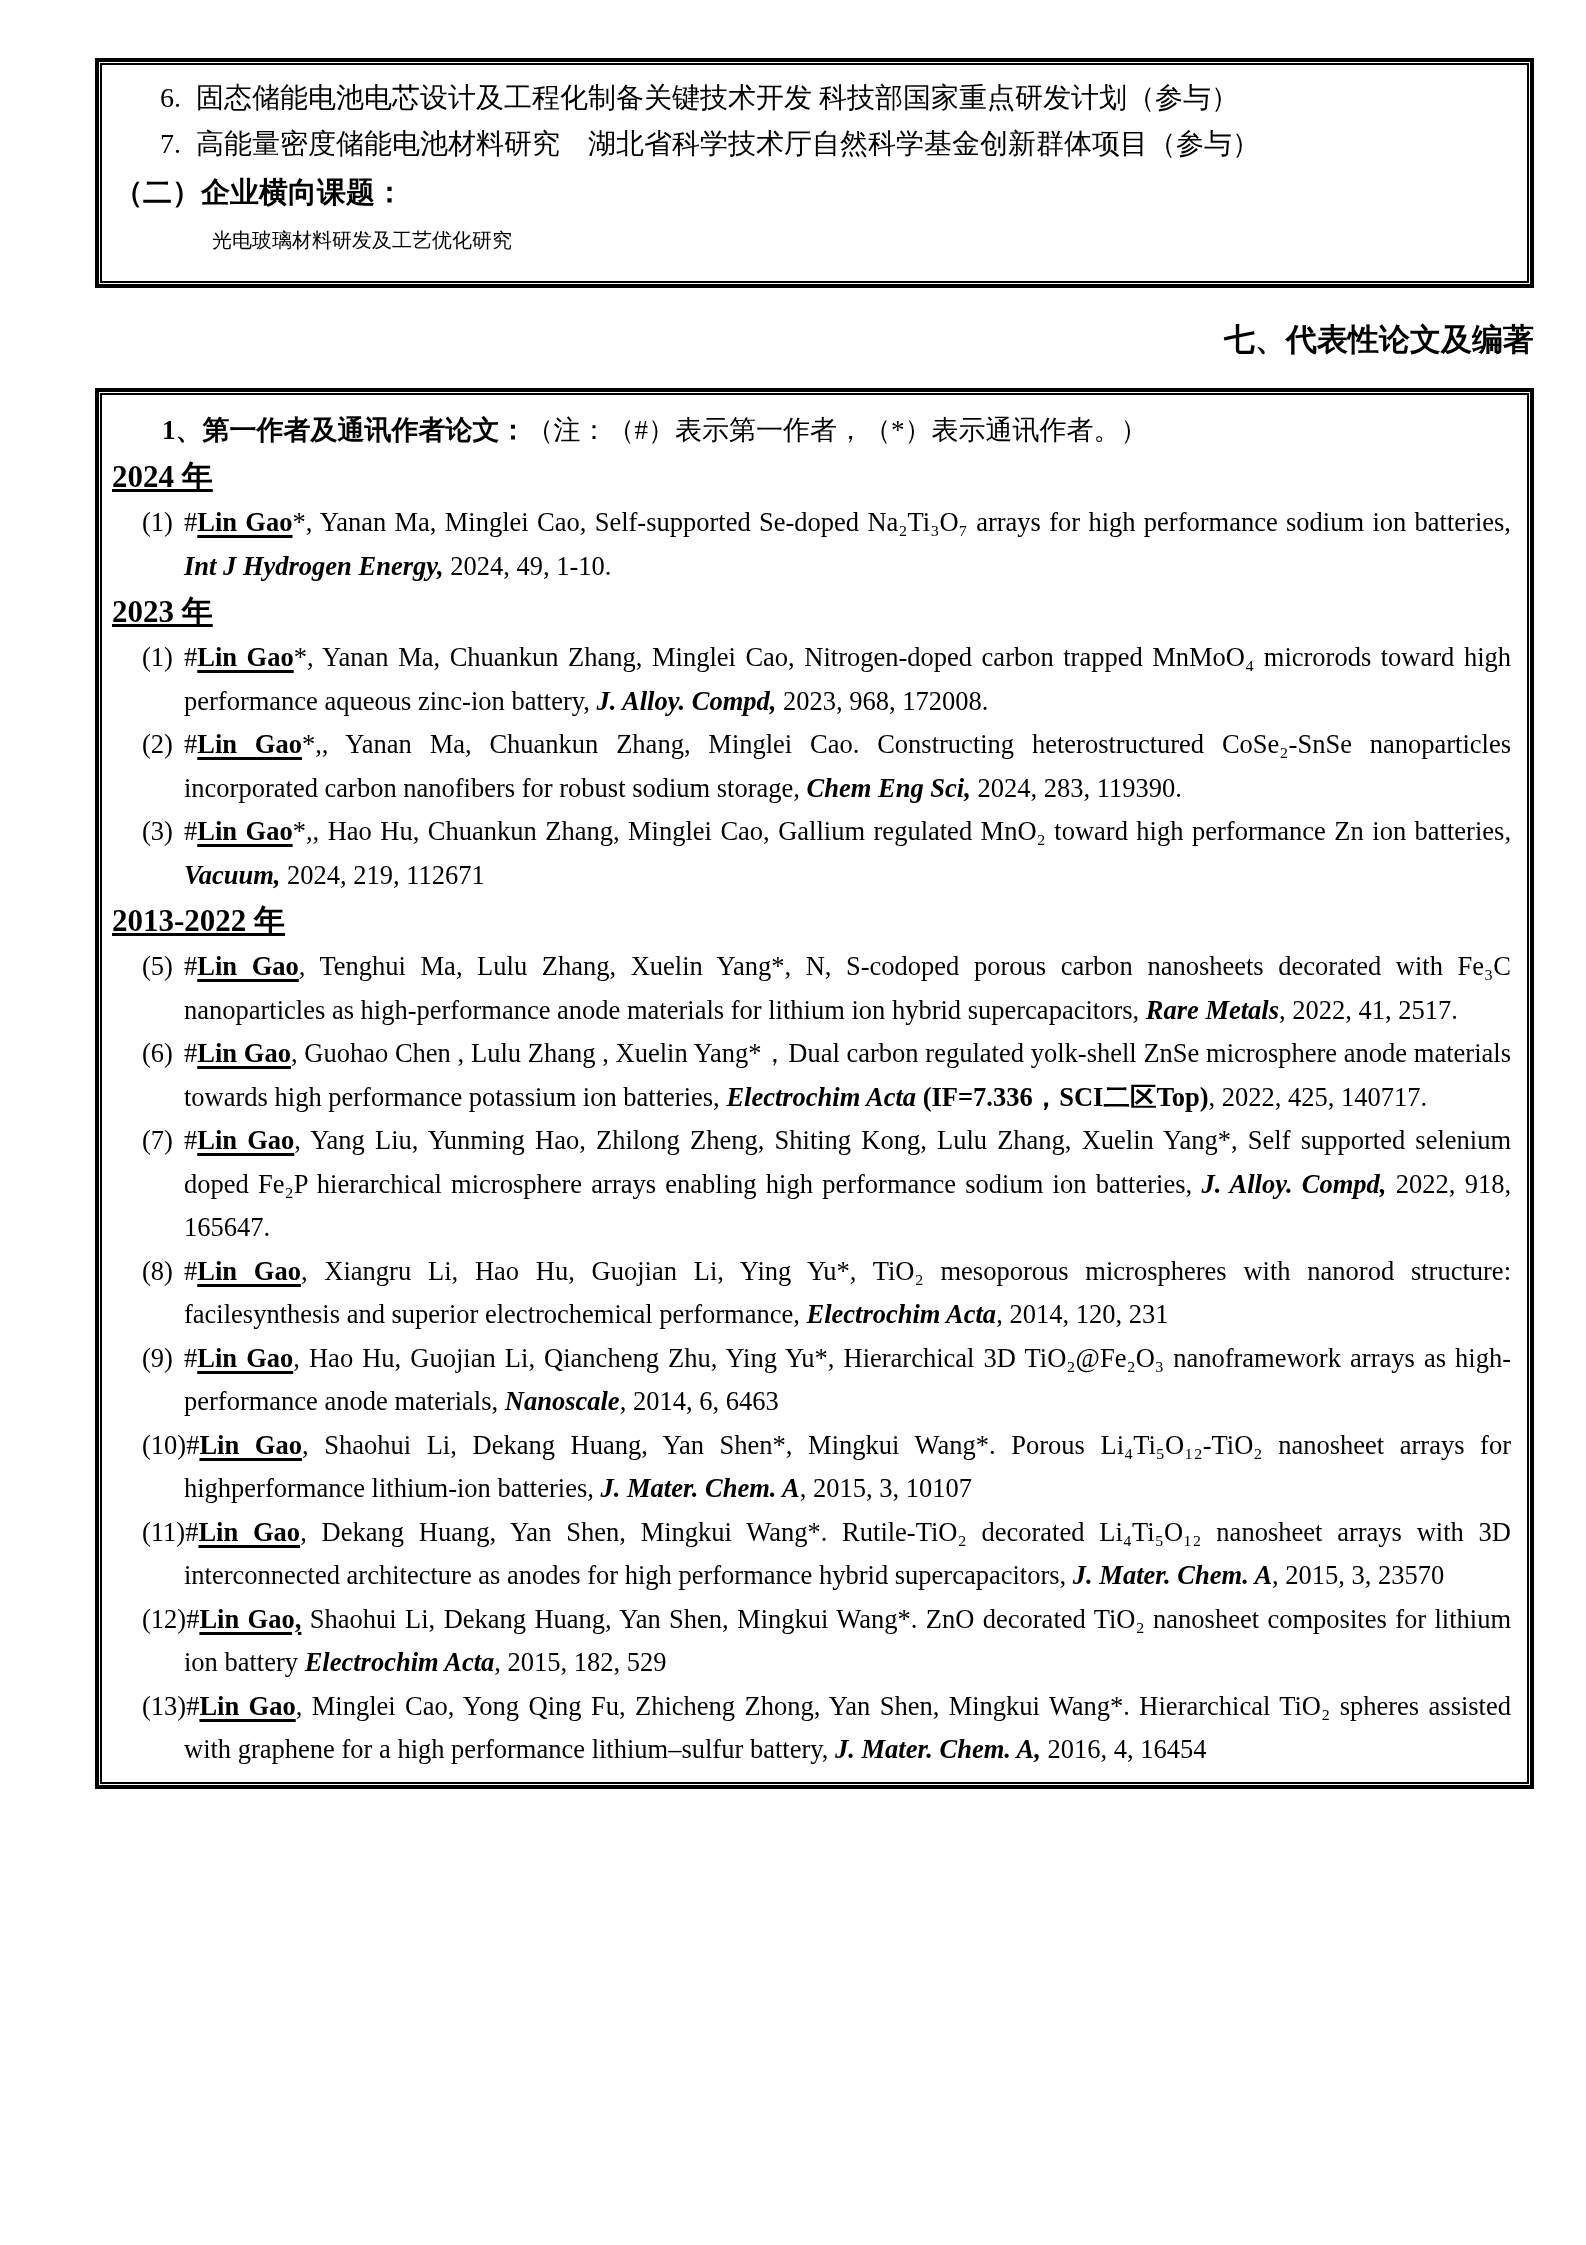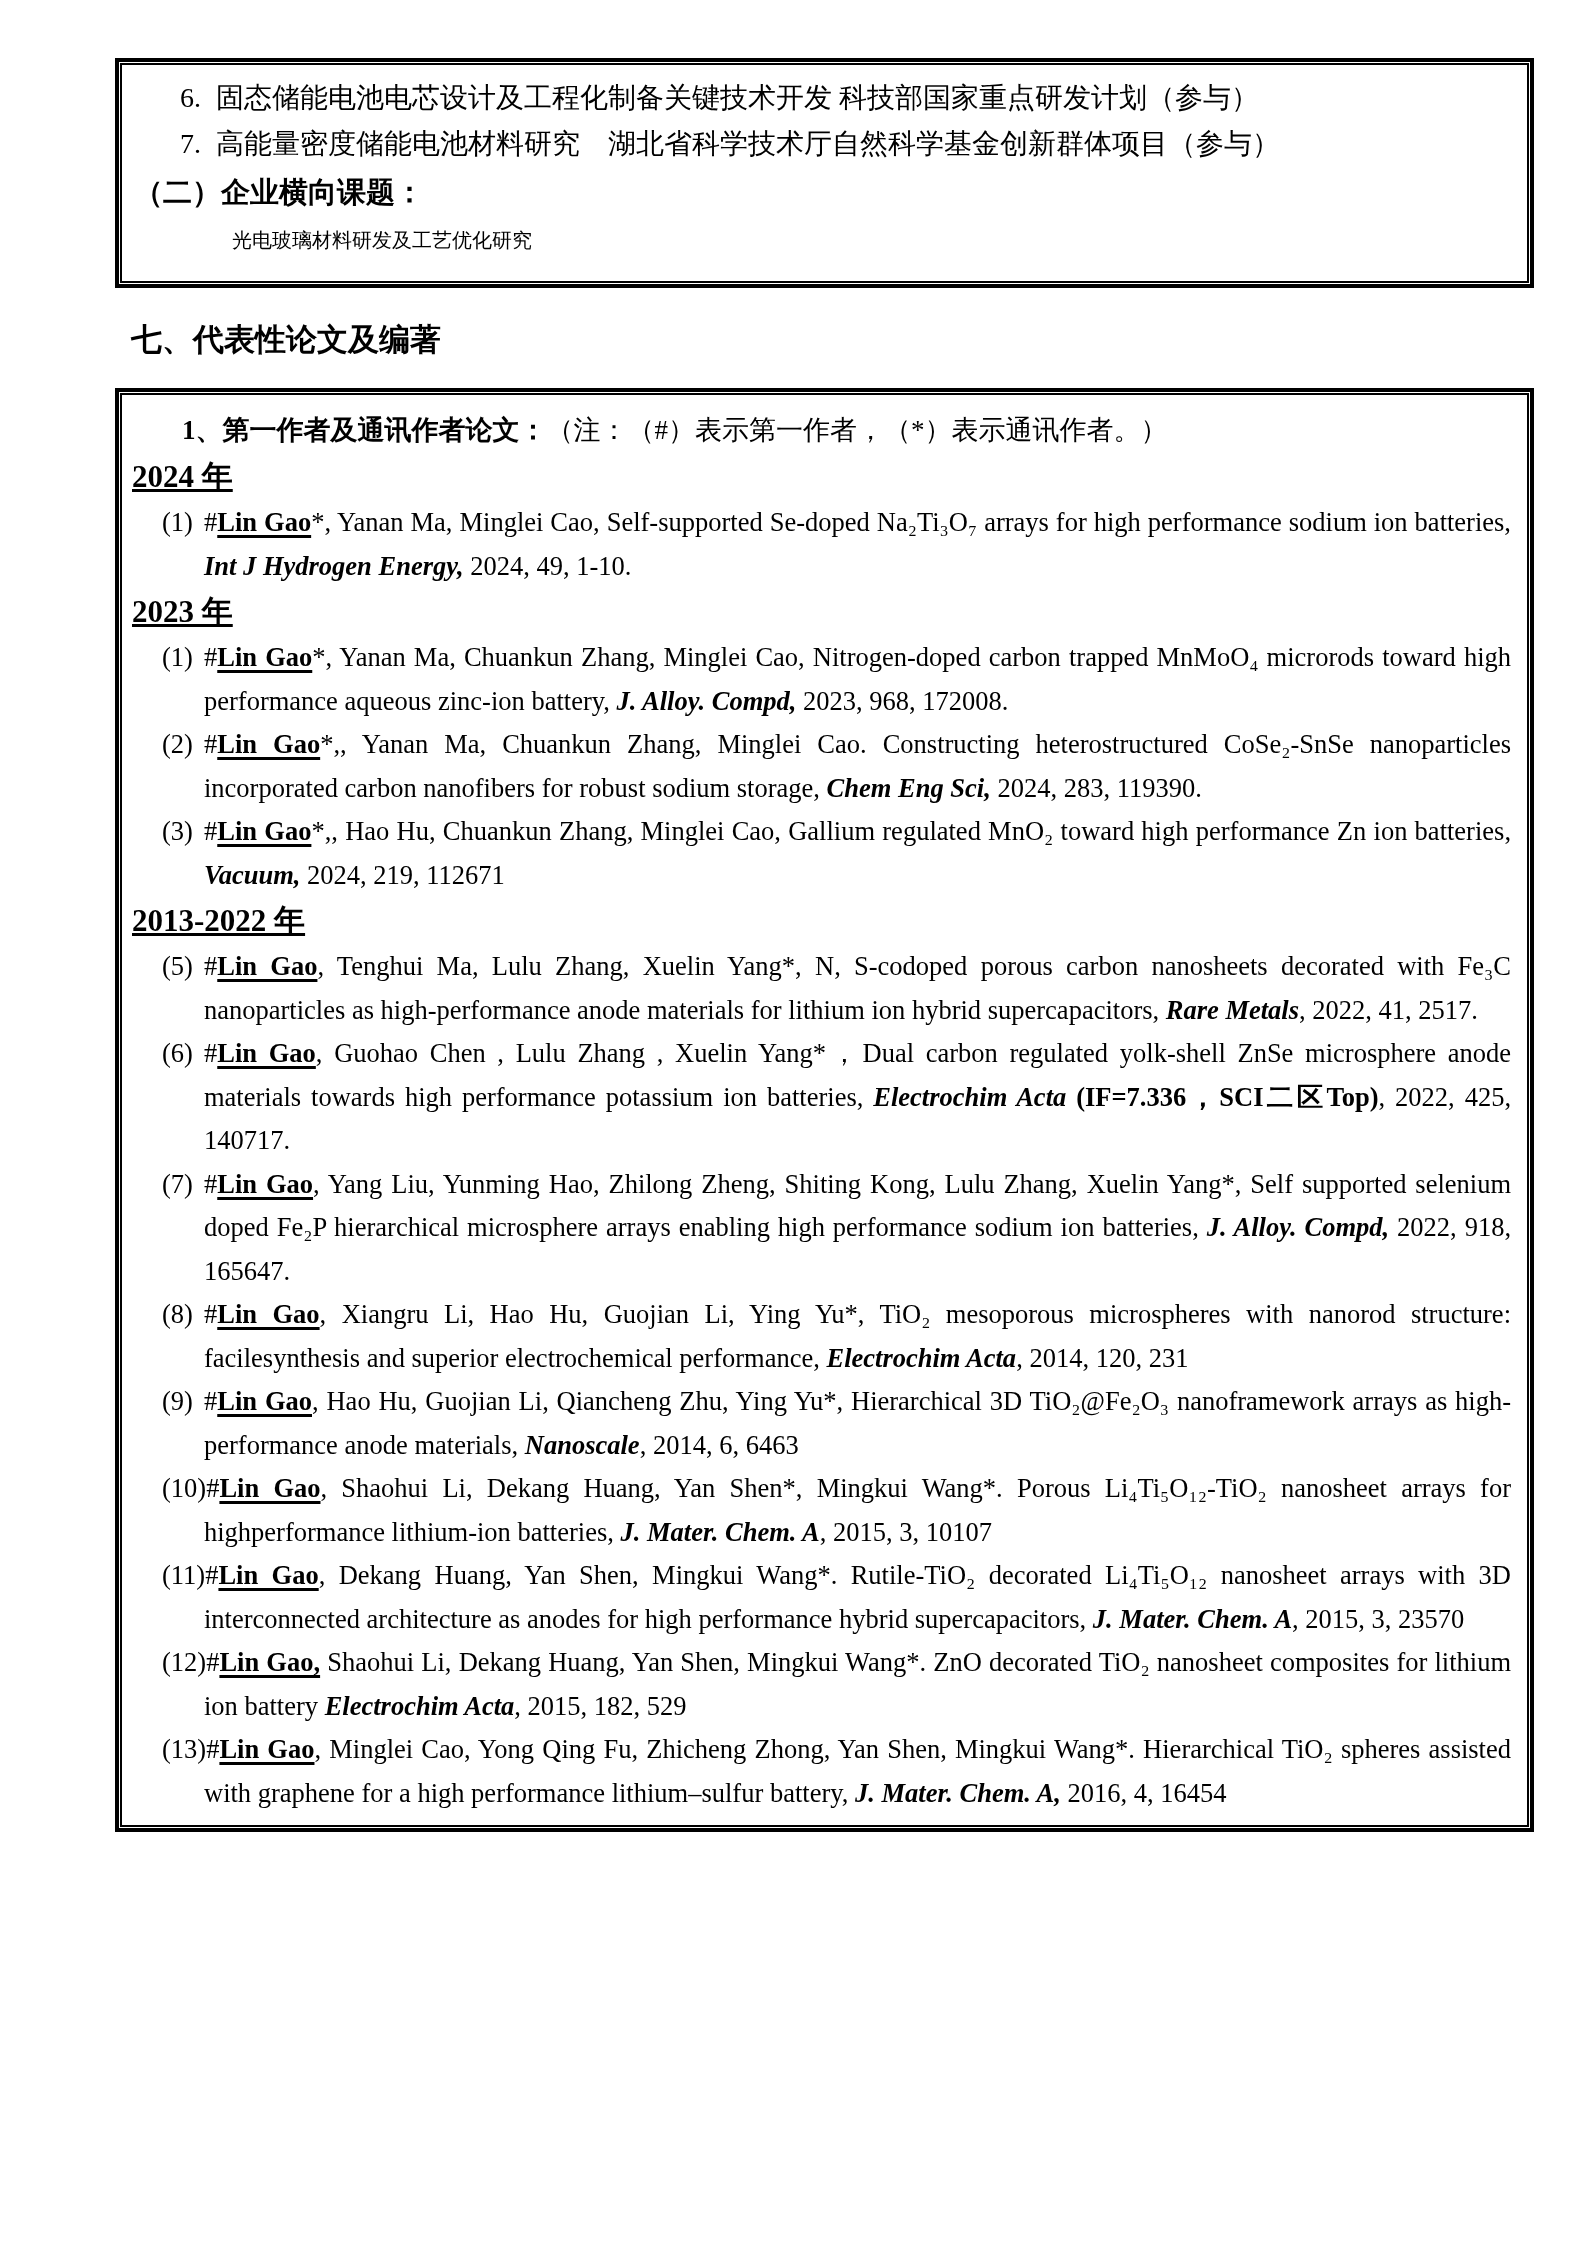--- a/index.html
+++ b/index.html
@@ -2,37 +2,37 @@
 <html><head>
 <meta charset="utf-8">
 <style>
   html,body{margin:0;padding:0;background:#ffffff;}
   body{
     width:1586px;height:2245px;
     font-family:"Liberation Serif","DejaVu Serif",serif;
     color:#000;
     -webkit-font-smoothing:antialiased;
   }
-  .page{padding:58px 52px 0 95px;box-sizing:border-box;margin-left:20px;}
+  .page{padding:58px 52px 0 95px;box-sizing:border-box;}
 
   
   .dbox{border:4px solid #000;}
   .dbox-inner{border:2px solid #000;margin:1px;}
 
   
   .top-box .dbox-inner{padding:10px 14px 18px 10px;}
   .tb-item{font-size:28px;line-height:46px;white-space:nowrap;}
   .tb-num{display:inline-block;min-width:36px;margin-left:48px;}
   .tb-sub{font-size:29px;line-height:50px;font-weight:bold;margin-left:2px;}
   .tb-subitem{font-size:20px;line-height:46px;margin-left:100px;}
 
   
   .section-heading{
     font-size:31px;font-weight:bold;
-    margin:34px 0 30px 16px;line-height:36px;
+    margin:34px 0 30px 16px;line-height:36px;text-align:right;
   }
 
   
   .pub-box .dbox-inner{padding:12px 16px 10px 10px;}
   .pub-header{font-size:27px;line-height:46px;margin-left:50px;}
   .pub-header .ph-bold{font-weight:bold;}
   .year-label{font-size:31px;line-height:48px;font-weight:bold;text-decoration:underline;}
   .entry{
     font-size:26.5px;line-height:43.5px;
     margin-left:72px;text-indent:-42px;

